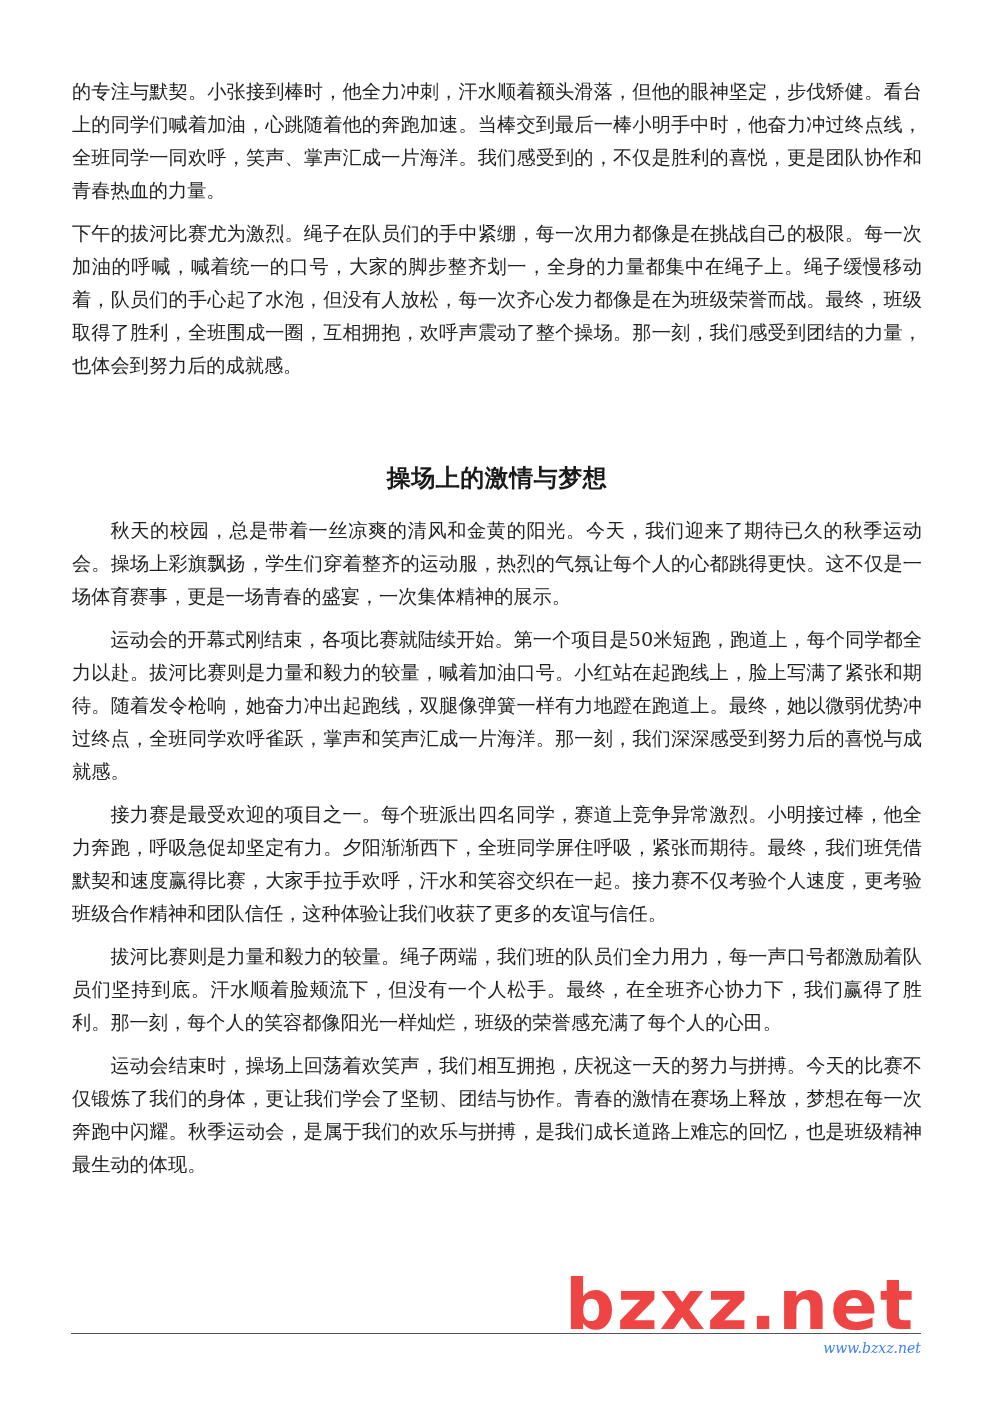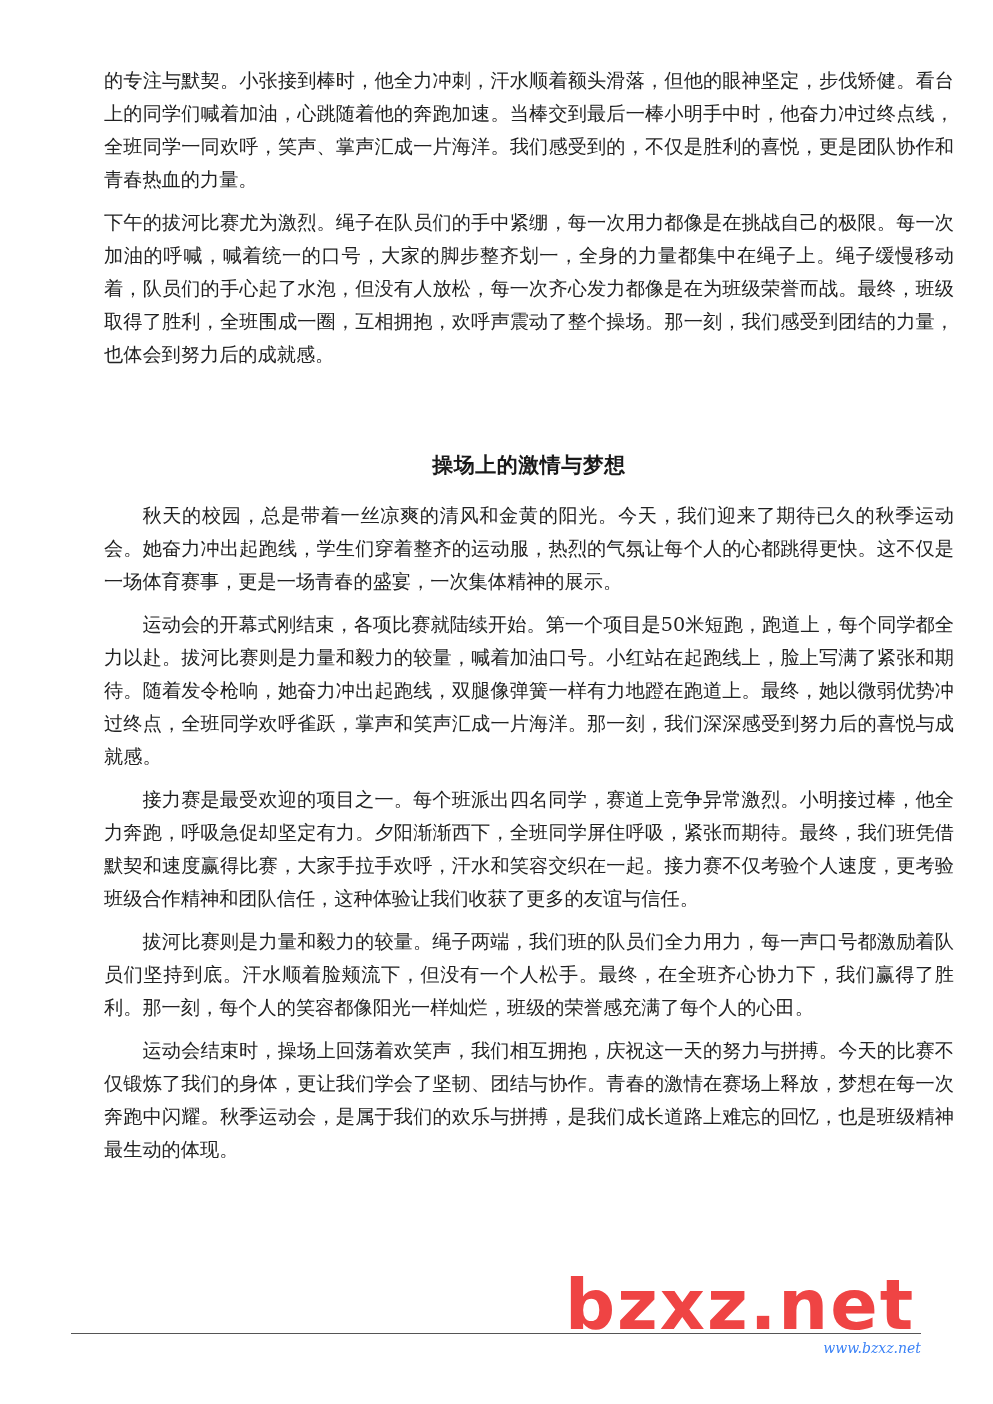--- a/index.html
+++ b/index.html
@@ -1,29 +1,29 @@
 <!DOCTYPE html>
 <html><head>
 <meta charset="utf-8">
 <style>
   html, body { margin: 0; padding: 0; background: #ffffff; }
   body {
     width: 993px; height: 1404px; position: relative; overflow: hidden;
     font-family: "DejaVu Serif", "Liberation Serif", serif;
     color: #222222;
   }
-  .page { position: absolute; left: 72px; top: 64px; width: 850px; margin-left: 32px; }
+  .page { position: absolute; left: 72px; top: 75px; width: 850px; }
   .para {
     font-size: 19.2px; line-height: 33px; margin: 0 0 10px 0;
     text-align: justify; text-justify: inter-character; letter-spacing: 0;
   }
   .indent { text-indent: 38.5px; }
   .title {
     font-family: "DejaVu Sans", "Liberation Sans", sans-serif;
-    font-weight: bold; font-size: 21px; text-align: center;
+    font-weight: bold; font-size: 24px; text-align: center;
     margin: 0; color: #1a1a1a; letter-spacing: 0.5px;
   }
   .watermark {
     position: absolute; left: 565px; top: 1270px;
     font-family: "DejaVu Sans", "Liberation Sans", sans-serif;
     font-weight: bold; font-size: 70px; color: #ef4444;
     letter-spacing: 2px; z-index: 0; line-height: 1;
   }
   .content-layer { position: relative; z-index: 1; }
   .footer-rule {
@@ -43,21 +43,21 @@
 
 <div class="page content-layer">
   <section>
     <p class="para">的专注与默契。小张接到棒时，他全力冲刺，汗水顺着额头滑落，但他的眼神坚定，步伐矫健。看台上的同学们喊着加油，心跳随着他的奔跑加速。当棒交到最后一棒小明手中时，他奋力冲过终点线，全班同学一同欢呼，笑声、掌声汇成一片海洋。我们感受到的，不仅是胜利的喜悦，更是团队协作和青春热血的力量。</p>
     <p class="para">下午的拔河比赛尤为激烈。绳子在队员们的手中紧绷，每一次用力都像是在挑战自己的极限。每一次加油的呼喊，喊着统一的口号，大家的脚步整齐划一，全身的力量都集中在绳子上。绳子缓慢移动着，队员们的手心起了水泡，但没有人放松，每一次齐心发力都像是在为班级荣誉而战。最终，班级取得了胜利，全班围成一圈，互相拥抱，欢呼声震动了整个操场。那一刻，我们感受到团结的力量，也体会到努力后的成就感。</p>
   </section>
 
   <section style="margin-top: 80px;">
     <h1 class="title">操场上的激情与梦想</h1>
     <div style="height: 20px;"></div>
-    <p class="para indent">秋天的校园，总是带着一丝凉爽的清风和金黄的阳光。今天，我们迎来了期待已久的秋季运动会。她奋力冲出起跑线，学生们穿着整齐的运动服，热烈的气氛让每个人的心都跳得更快。这不仅是一场体育赛事，更是一场青春的盛宴，一次集体精神的展示。</p>
+    <p class="para indent">秋天的校园，总是带着一丝凉爽的清风和金黄的阳光。今天，我们迎来了期待已久的秋季运动会。操场上彩旗飘扬，学生们穿着整齐的运动服，热烈的气氛让每个人的心都跳得更快。这不仅是一场体育赛事，更是一场青春的盛宴，一次集体精神的展示。</p>
     <p class="para indent">运动会的开幕式刚结束，各项比赛就陆续开始。第一个项目是50米短跑，跑道上，每个同学都全力以赴。拔河比赛则是力量和毅力的较量，喊着加油口号。小红站在起跑线上，脸上写满了紧张和期待。随着发令枪响，她奋力冲出起跑线，双腿像弹簧一样有力地蹬在跑道上。最终，她以微弱优势冲过终点，全班同学欢呼雀跃，掌声和笑声汇成一片海洋。那一刻，我们深深感受到努力后的喜悦与成就感。</p>
     <p class="para indent">接力赛是最受欢迎的项目之一。每个班派出四名同学，赛道上竞争异常激烈。小明接过棒，他全力奔跑，呼吸急促却坚定有力。夕阳渐渐西下，全班同学屏住呼吸，紧张而期待。最终，我们班凭借默契和速度赢得比赛，大家手拉手欢呼，汗水和笑容交织在一起。接力赛不仅考验个人速度，更考验班级合作精神和团队信任，这种体验让我们收获了更多的友谊与信任。</p>
     <p class="para indent">拔河比赛则是力量和毅力的较量。绳子两端，我们班的队员们全力用力，每一声口号都激励着队员们坚持到底。汗水顺着脸颊流下，但没有一个人松手。最终，在全班齐心协力下，我们赢得了胜利。那一刻，每个人的笑容都像阳光一样灿烂，班级的荣誉感充满了每个人的心田。</p>
     <p class="para indent">运动会结束时，操场上回荡着欢笑声，我们相互拥抱，庆祝这一天的努力与拼搏。今天的比赛不仅锻炼了我们的身体，更让我们学会了坚韧、团结与协作。青春的激情在赛场上释放，梦想在每一次奔跑中闪耀。秋季运动会，是属于我们的欢乐与拼搏，是我们成长道路上难忘的回忆，也是班级精神最生动的体现。</p>
   </section>
 </div>
 
 <div class="footer-rule"></div>
 <div class="footer-url">www.bzxz.net</div>
 

